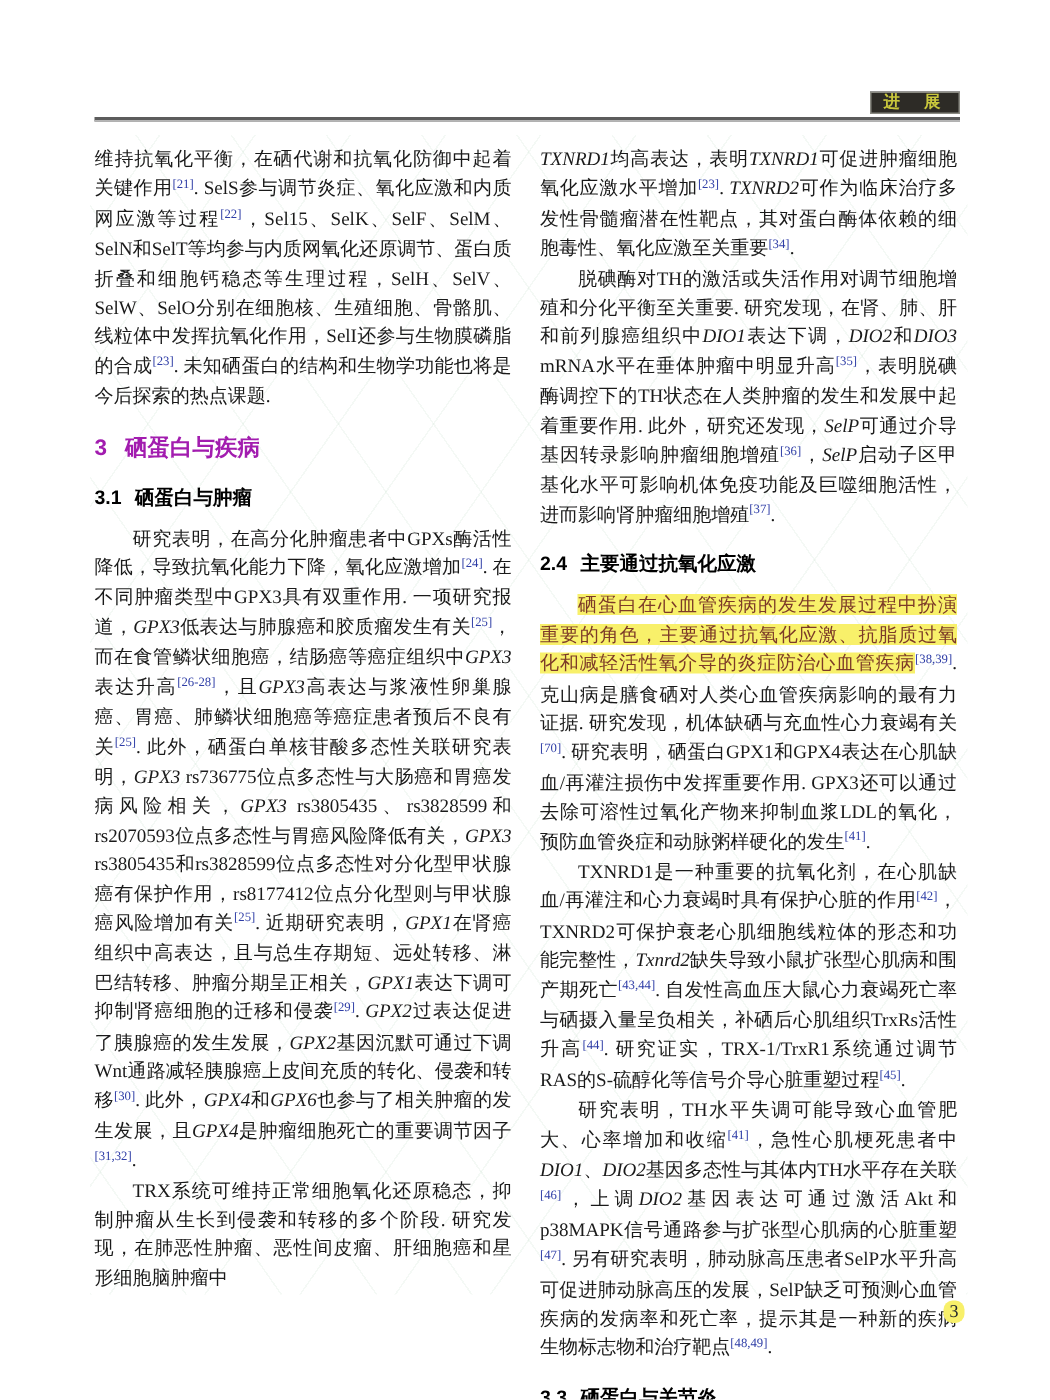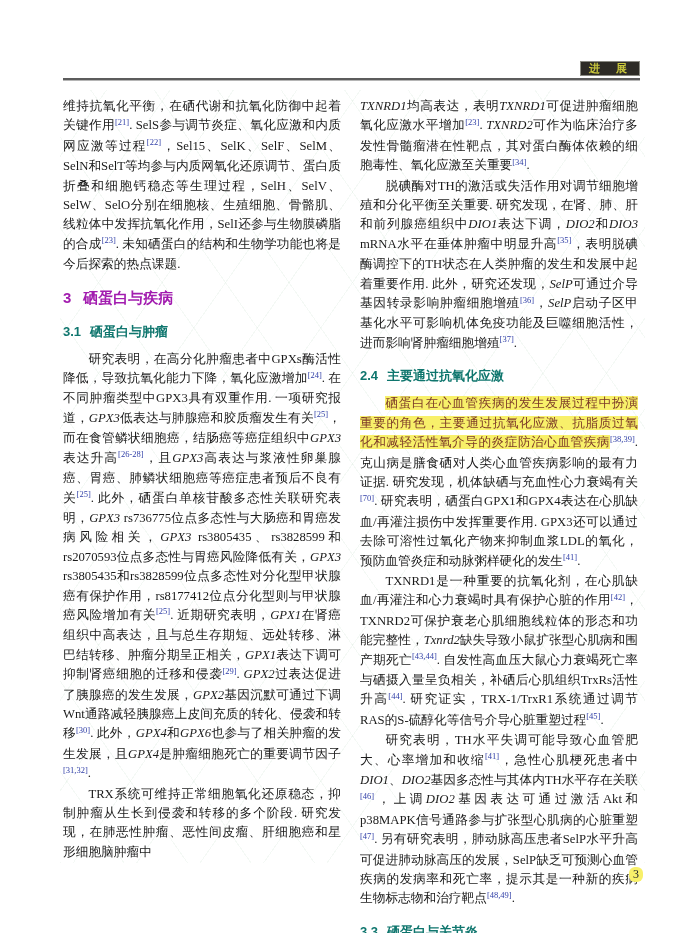--- a/index.html
+++ b/index.html
@@ -50,21 +50,21 @@
   }
   .hl{background:var(--hl,#f8f06a);color:var(--hltext,#7c3a28);}
   .h1{
     font-family:"Liberation Sans","DejaVu Sans",sans-serif;
     font-weight:bold;font-size:15px;color:#a21caf;
     margin:14px 0 15px 0;
   }
   .h1 .hnum{margin-right:12px;}
   .h2{
     font-family:"Liberation Sans","DejaVu Sans",sans-serif;
-    font-weight:bold;font-size:13px;color:#0f766e;
+    font-weight:bold;font-size:13px;color:#000000;
     margin:13px 0 9px 0;
   }
   .h2 .hnum{margin-right:9px;}
   .page-number{
     position:absolute;top:867px;right:57px;z-index:1;
     font-size:12px;color:#20242c;
     background:var(--hl,#f8f06a);
     padding:0 4px;border-radius:6px;
   }
 </style>

